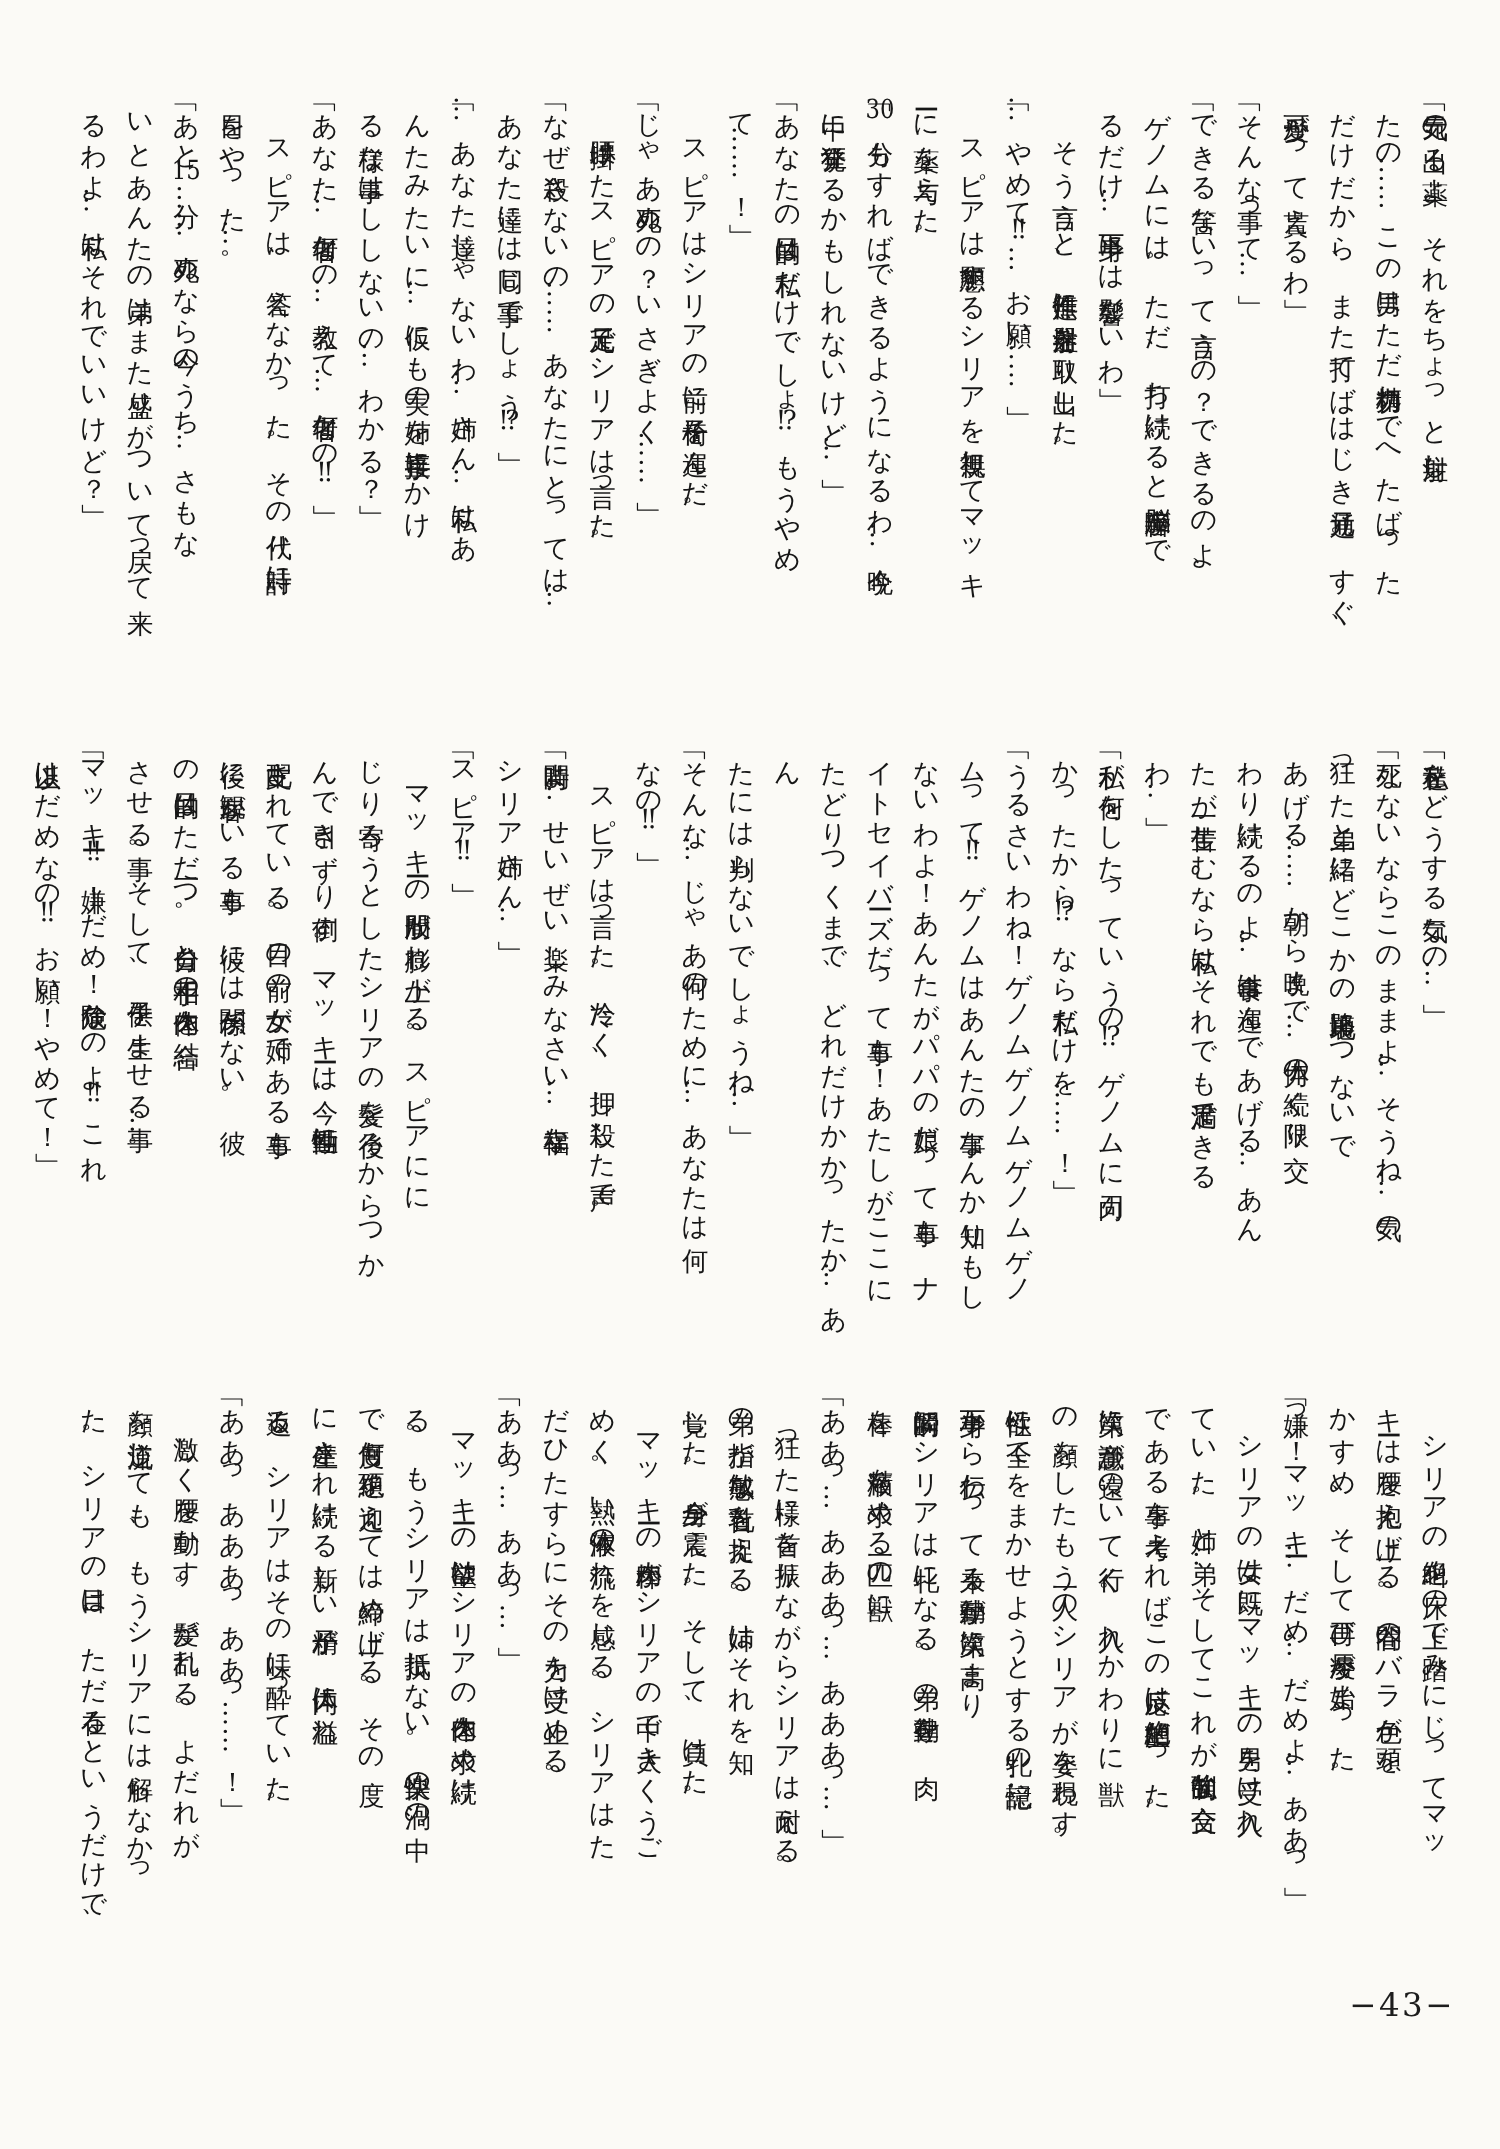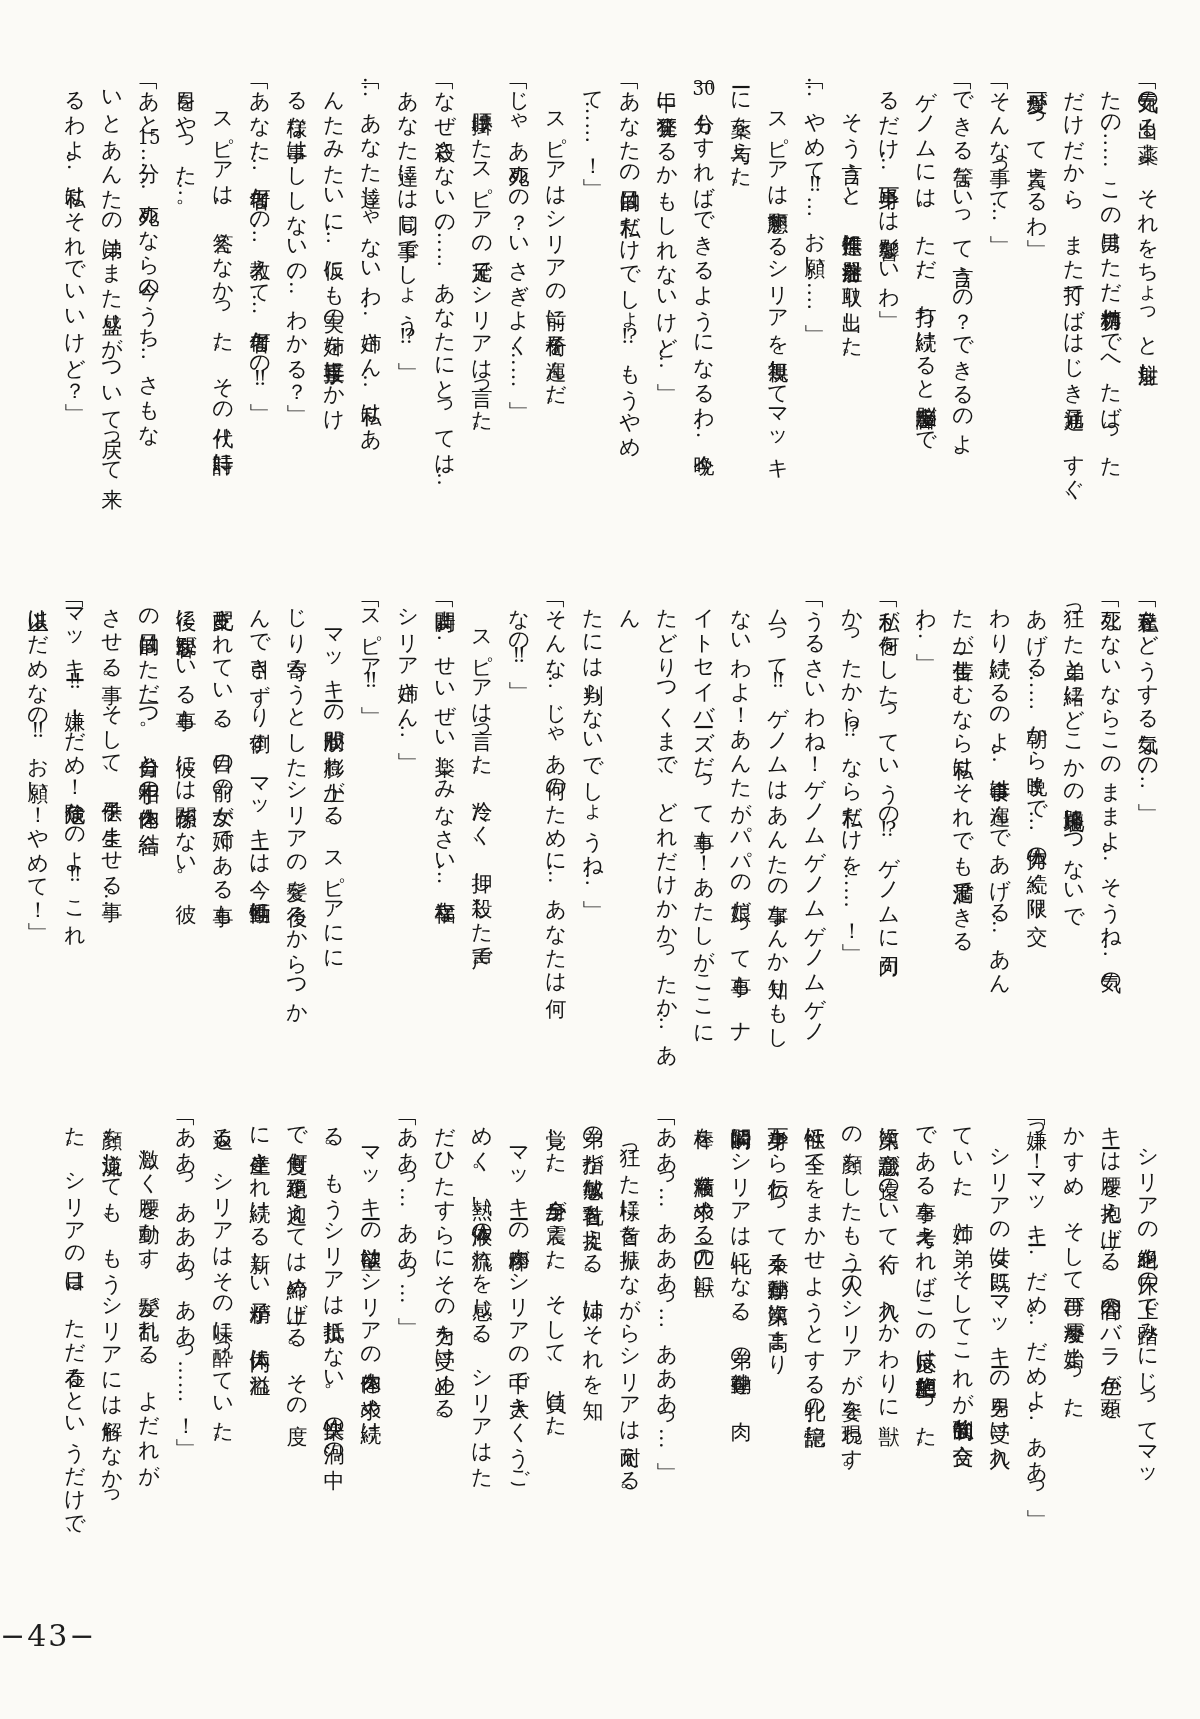--- a/index.html
+++ b/index.html
@@ -24,25 +24,24 @@
     font-weight:500;
   }
   .band-1 { top:76px; }
   .band-2 { top:594px; }
   .band-3 { top:1112px; }
   .tcol { margin:0; padding:0; }
   .tcy { text-combine-upright:all; -webkit-text-combine:horizontal; }
   .page-number {
     position:absolute;
     top:1590px; left:0; width:1164px;
-    text-align:left;
-    font-size:30px;
+    text-align:right;
+    font-size:26px;
     letter-spacing:2px;
     color:#1d1d1d;
-    margin-top:28px;
   }
 </style>
 </head>
 <body>
 
 <div class="page">
   <div class="band band-1">
       <p class="tcol">「元気の出る薬よ。それをちょっと注射し</p>
       <p class="tcol">たの……この男はただ精力切れでへたばった</p>
       <p class="tcol">だけだから、また打てばはじき元通り。すぐ、</p>

